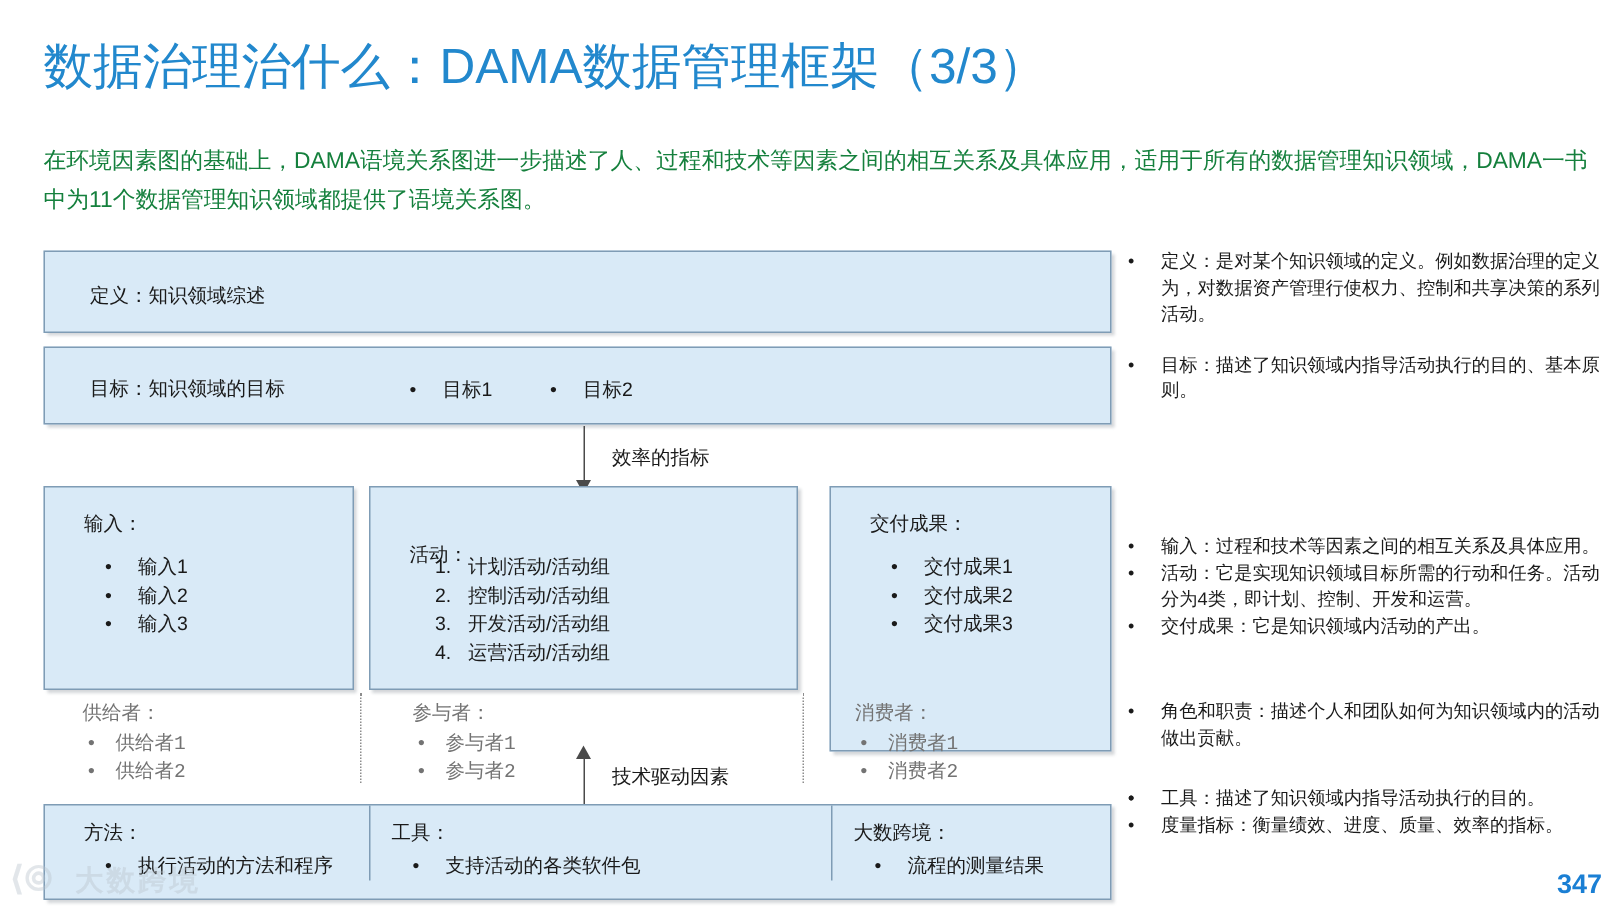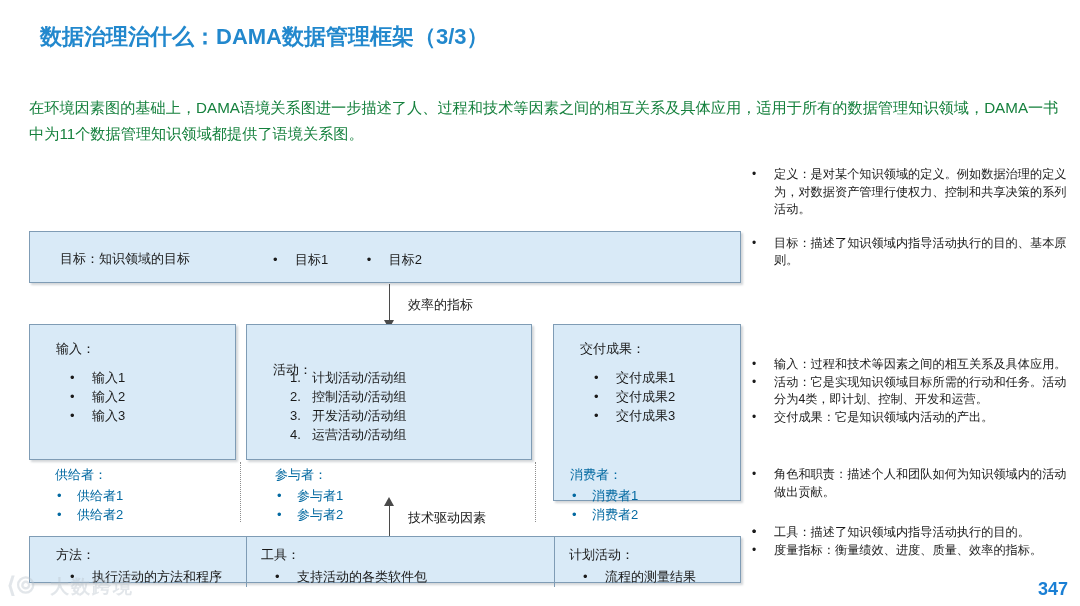--- a/index.html
+++ b/index.html
@@ -7,22 +7,22 @@
     width: 1080px; height: 606px;
     background: #ffffff;
     font-family: "Liberation Sans", "DejaVu Sans", sans-serif;
     overflow: hidden;
   }
   #slide { position: relative; width: 1080px; height: 606px; background: #fff; }
 
   
   .title {
     position: absolute; left: 29px; top: 22px;
-    font-size: 22px; font-weight: bold; letter-spacing: 0px;
-    color: #2288cd; white-space: nowrap; margin-left: 11px;
+    font-size: 33px; font-weight: normal; letter-spacing: 0px;
+    color: #2288cd; white-space: nowrap;
   }
   .intro {
     position: absolute; left: 29px; top: 95px; width: 1030px;
     font-size: 15.2px; line-height: 26px; color: #15803d;
   }
 
   
   .bbox {
     position: absolute;
     background: #d9eaf7;
@@ -35,21 +35,21 @@
 
   
   .blist { position: absolute; font-size: 13px; color: #1a1a1a; line-height: 19px; }
   .blist .li { position: relative; padding-left: 22px; white-space: nowrap; }
   .blist .li .mk {
     position: absolute; left: 0; top: 0; width: 18px; text-align: left;
     font-size: 13px;
   }
 
   
-  .plain { position: absolute; font-size: 13px; color: #0369a1; }
+  .plain { position: absolute; font-size: 13px; color: #737373; font-family: Liberation Mono, monospace; }
   .plain .ttl { white-space: nowrap; margin-bottom: 2px; }
   .plain .li { position: relative; padding-left: 22px; white-space: nowrap; line-height: 19px; }
   .plain .li .mk { position: absolute; left: 2px; top: 0; }
 
   
   .vdot {
     position: absolute; width: 0; border-left: 1px dotted #8d8d8d;
   }
   
   .arrow-line { position: absolute; width: 0; border-left: 1.6px solid #4a4a4a; }
@@ -88,20 +88,23 @@
   .wm .wmlogo { position: absolute; left: 0; bottom: 5px; color: #b9c3cc; font-size: 23px; font-weight: bold; }
 </style>
 </head>
 <body>
 
 <div id="slide">
 
   <div class="title">数据治理治什么：DAMA数据管理框架（3/3）</div>
   <div class="intro">在环境因素图的基础上，DAMA语境关系图进一步描述了人、过程和技术等因素之间的相互关系及具体应用，适用于所有的数据管理知识领域，DAMA一书中为11个数据管理知识领域都提供了语境关系图。</div>
 
+  <div class="bbox" style="left:29px; top:167px; width:712px; height:55px;">
+    <div class="hd" style="left:30px; top:20px;">定义：知识领域综述</div>
+  </div>
 
   <div class="bbox" style="left:29px; top:231px; width:712px; height:52px;">
     <div class="hd" style="left:30px; top:18px;">目标：知识领域的目标</div>
     <div class="blist" style="left:243px; top:18px;">
       <span class="li" style="display:inline-block; width:90px;">
         <span class="mk">•</span>
         <span>目标1</span>
       </span>
       <span class="li" style="display:inline-block;">
         <span class="mk">•</span>
@@ -209,21 +212,21 @@
     <div class="li">
       <span class="mk">•</span>
       <span>消费者2</span>
     </div>
   </div>
 
   <div class="arrow-line" style="left:389px; top:505px; height:32px;"></div>
   <div class="arrow-head up" style="left:384px; top:497px;"></div>
   <div class="arrow-label" style="left:408px; top:509px;">技术驱动因素</div>
 
-  <div class="bbox" style="left:29px; top:536px; width:712px; height:47px;">
+  <div class="bbox" style="left:29px; top:536px; width:712px; height:64px;">
     <div class="vsep" style="left:216px; top:0; height:50px;"></div>
     <div class="vsep" style="left:524px; top:0; height:50px;"></div>
 
     <div style="position:absolute; left:26px; top:9px;">
       <div class="hd" style="position:static;">方法：</div>
       <div class="blist" style="position:static; margin-top:3px; padding-left:14px;">
         <div class="li">
           <span class="mk">•</span>
           <span>执行活动的方法和程序</span>
         </div>
@@ -234,21 +237,21 @@
       <div class="hd" style="position:static;">工具：</div>
       <div class="blist" style="position:static; margin-top:3px; padding-left:14px;">
         <div class="li">
           <span class="mk">•</span>
           <span>支持活动的各类软件包</span>
         </div>
       </div>
     </div>
 
     <div style="position:absolute; left:539px; top:9px;">
-      <div class="hd" style="position:static;">计划活动：</div>
+      <div class="hd" style="position:static;">大数跨境：</div>
       <div class="blist" style="position:static; margin-top:3px; padding-left:14px;">
         <div class="li">
           <span class="mk">•</span>
           <span>流程的测量结果</span>
         </div>
       </div>
     </div>
   </div>
 
   <div class="note" style="top:166px;">

